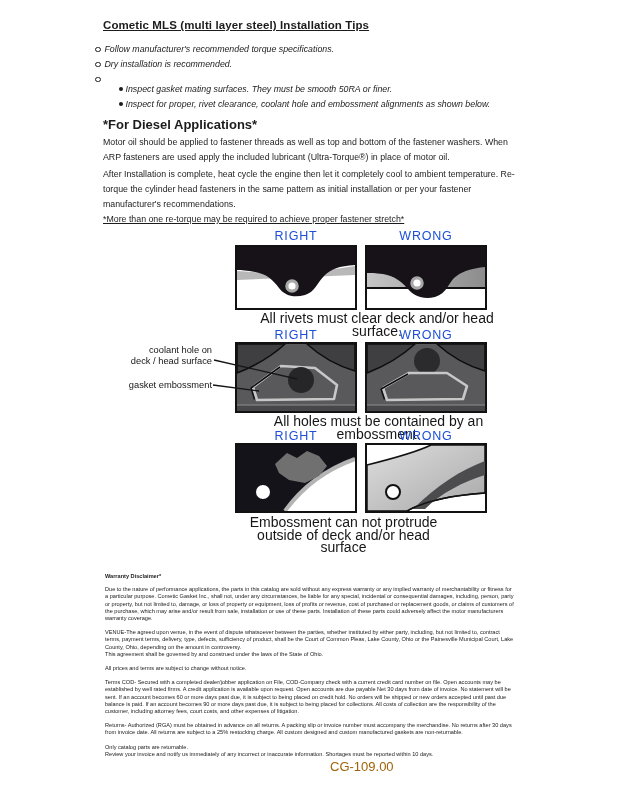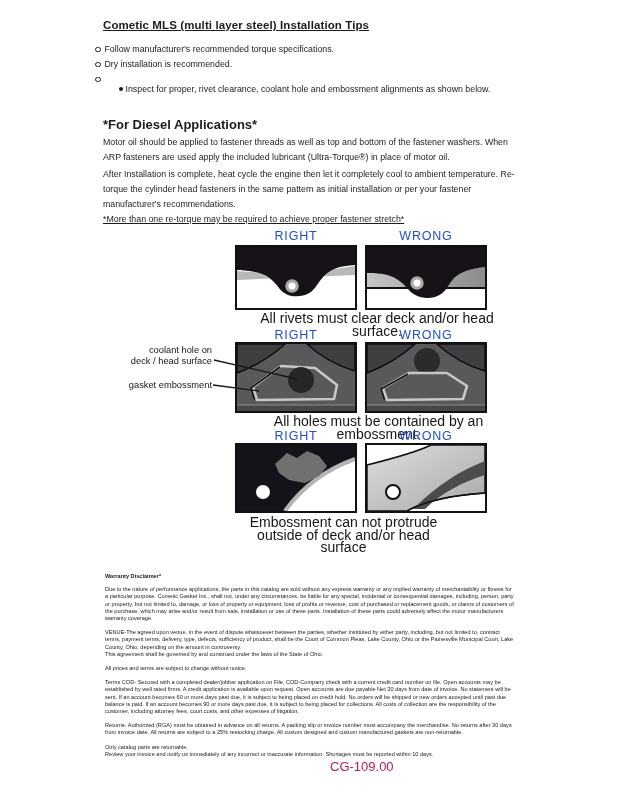--- a/index.html
+++ b/index.html
@@ -5,21 +5,21 @@
   html,body{margin:0;padding:0;background:#ffffff;}
   .page{
     position:relative;width:518px;height:800px;background:#ffffff;
     font-family:"Liberation Sans", sans-serif;color:#1c1c1c;overflow:hidden;
   }
   .abs{position:absolute;}
   .title{
     left:103px;top:19px;font-size:11.5px;font-weight:bold;
     text-decoration:underline;letter-spacing:0.1px;
   }
-  .bullets{left:95px;top:42px;font-size:8.8px;line-height:15px;}
+  .bullets{left:95px;top:42px;font-size:8.8px;line-height:15px;font-style:italic;}
   .brow{display:flex;align-items:flex-start;}
   .bglyph{
     width:3.5px;height:3.5px;border:1px solid #1c1c1c;border-radius:50%;
     margin:4.5px 4px 0 0;flex:0 0 auto;background:#fff;
   }
   .srow{display:flex;align-items:flex-start;margin-left:24px;}
   .sglyph{
     width:4px;height:4px;border-radius:50%;background:#1c1c1c;
     margin:4.5px 2.5px 0 0;flex:0 0 auto;
   }
@@ -29,21 +29,21 @@
   .p2{top:167px;}
   .p3{top:212px;text-decoration:underline;}
   .dg-header{width:122px;text-align:center;font-size:12.5px;letter-spacing:0.8px;color:#1d4ed8;}
   .panel{width:122px;}
   .caption{font-size:14px;line-height:12.5px;color:#161616;text-align:center;}
   .sidelabel{width:94px;text-align:right;font-size:9.3px;line-height:10.5px;color:#161616;}
   .warranty{left:105px;top:573px;width:410px;font-size:5.6px;line-height:7.2px;color:#222;}
   .warranty .wh{font-weight:bold;margin-bottom:6px;}
   .warranty p{margin:0 0 7px 0;}
   .warranty .tight{margin:0;}
-  .footer-code{left:330px;top:759px;font-size:13px;color:#be185d;}
+  .footer-code{left:330px;top:759px;font-size:13px;color:#a16207;}
   svg{display:block;}
   .ptr{left:0;top:0;pointer-events:none;}
 </style>
 </head>
 <body>
 
 <div class="page">
 
   <div class="abs title">Cometic MLS (multi layer steel) Installation Tips</div>
 
@@ -51,20 +51,24 @@
     <div class="brow">
       <span class="bglyph"></span>
       <span>Follow manufacturer's recommended torque specifications.</span>
     </div>
     <div class="brow">
       <span class="bglyph"></span>
       <span>Dry installation is recommended.</span>
     </div>
     <div class="brow">
       <span class="bglyph"></span>
+    </div>
+    <div class="srow">
+      <span class="sglyph"></span>
+      <span>Inspect gasket mating surfaces.  They must be smooth 50RA or finer.</span>
     </div>
     <div class="srow">
       <span class="sglyph"></span>
       <span>Inspect for proper, rivet clearance, coolant hole and embossment alignments as shown below.</span>
     </div>
   </div>
 
   <div class="abs diesel-h">*For Diesel Applications*</div>
   <div class="abs para p1">Motor oil should be applied to fastener threads as well as top and bottom of the fastener washers. When ARP fasteners are used apply the included lubricant (Ultra-Torque®) in place of motor oil.</div>
   <div class="abs para p2">After Installation is complete, heat cycle the engine then let it completely cool to ambient temperature. Re-torque the cylinder head fasteners in the same pattern as initial installation or per your fastener manufacturer's recommendations.</div>

